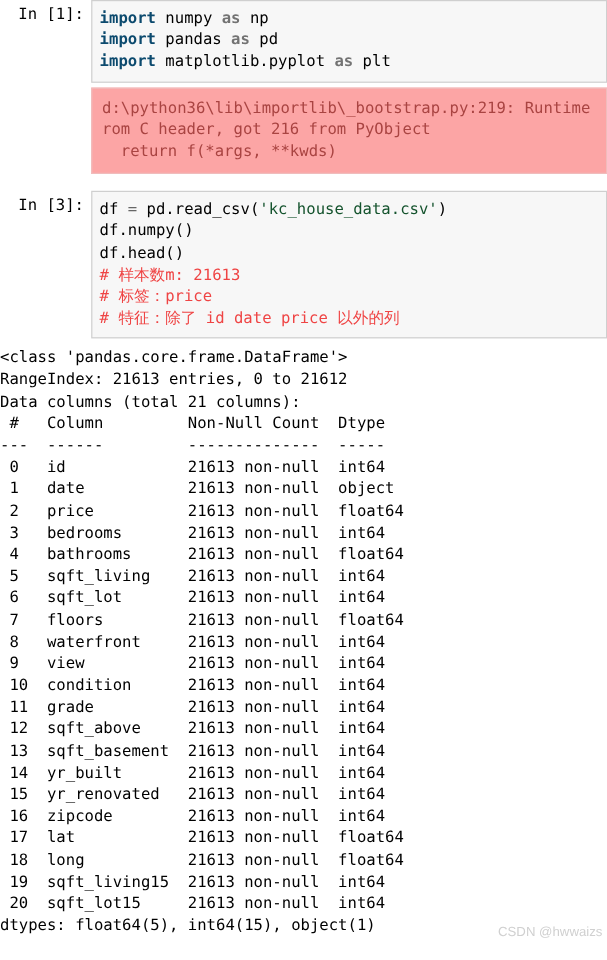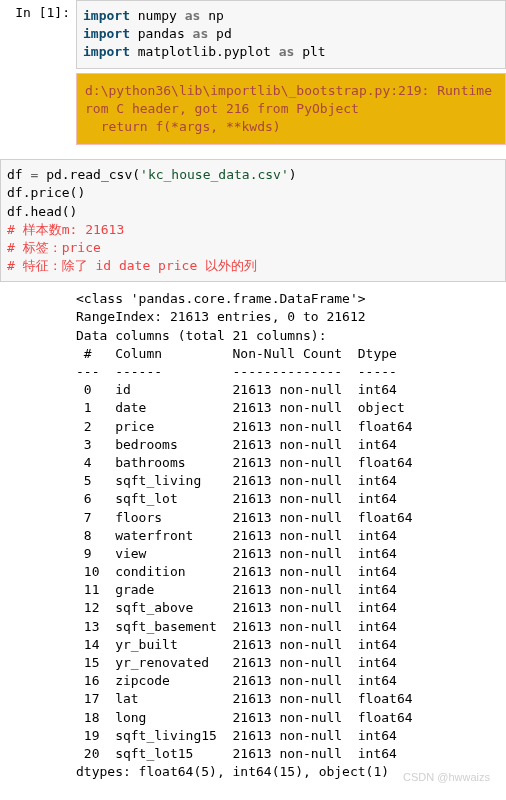--- a/index.html
+++ b/index.html
@@ -36,40 +36,39 @@
     overflow: hidden;
   }
   .kw-green { color: #0c4a6e; font-weight: bold; }
   .name { color: #000000; text-align: right; }
   .kw-as { color: #737373; font-weight: bold; }
   .str { color: #14532d; }
   .comment { color: #ef4444; }
   .eq { color: #666666; }
   .warning-block {
     margin-left: 76px;
-    background: #eab308;
+    background: #fca5a5;
     border: 1px solid #f0bcbc;
     padding: 8px 8px;
     color: #a94442;
     white-space: pre-wrap;
     font-family: Consolas, Monaco, monospace;
     margin-bottom: 14px;
     overflow: hidden;
   }
   .output-block {
-    margin-left: 76px;
     white-space: pre;
     font-family: Consolas, Monaco, monospace;
     color: #000;
     padding: 4px 0;
     position: relative;
   }
   .watermark {
     position: absolute;
-    right: 16px;
+    right: 4px;
     bottom: 0;
     color: #d0d0d0;
     font-size: 11px;
     font-family: sans-serif;
   }
 </style>
 </head>
 <body>
 
 <div class="cell">
@@ -77,22 +76,23 @@
   <div class="code-area"><span class="kw-green">import</span><span class="name"> numpy </span><span class="kw-as">as</span><span class="name"> np</span>
 <span class="kw-green">import</span><span class="name"> pandas </span><span class="kw-as">as</span><span class="name"> pd</span>
 <span class="kw-green">import</span><span class="name"> matplotlib.pyplot </span><span class="kw-as">as</span><span class="name"> plt</span></div>
 </div>
 
 <div class="warning-block"><span>d:\python36\lib\importlib\_bootstrap.py:219: Runtime</span>
 <span>rom C header, got 216 from PyObject</span>
 <span>  return f(*args, **kwds)</span></div>
 
 <div class="cell">
+  <div class="prompt prompt-in">In  [3]:</div>
   <div class="code-area"><span class="name">df </span><span class="eq">=</span><span class="name"> pd.read_csv(</span><span class="str">'kc_house_data.csv'</span><span class="name">)</span>
-<span class="name">df.price()</span>
+<span class="name">df.numpy()</span>
 <span class="name">df.head()</span>
 <span class="comment"># 样本数m: 21613</span>
 <span class="comment"># 标签：price</span>
 <span class="comment"># 特征：除了 id date price 以外的列</span></div>
 </div>
 
 <div class="output-block"><span>&lt;class 'pandas.core.frame.DataFrame'&gt;</span>
 <span>RangeIndex: 21613 entries, 0 to 21612</span>
 <span>Data columns (total 21 columns):</span>
 <span> #   Column         Non-Null Count  Dtype  </span>

